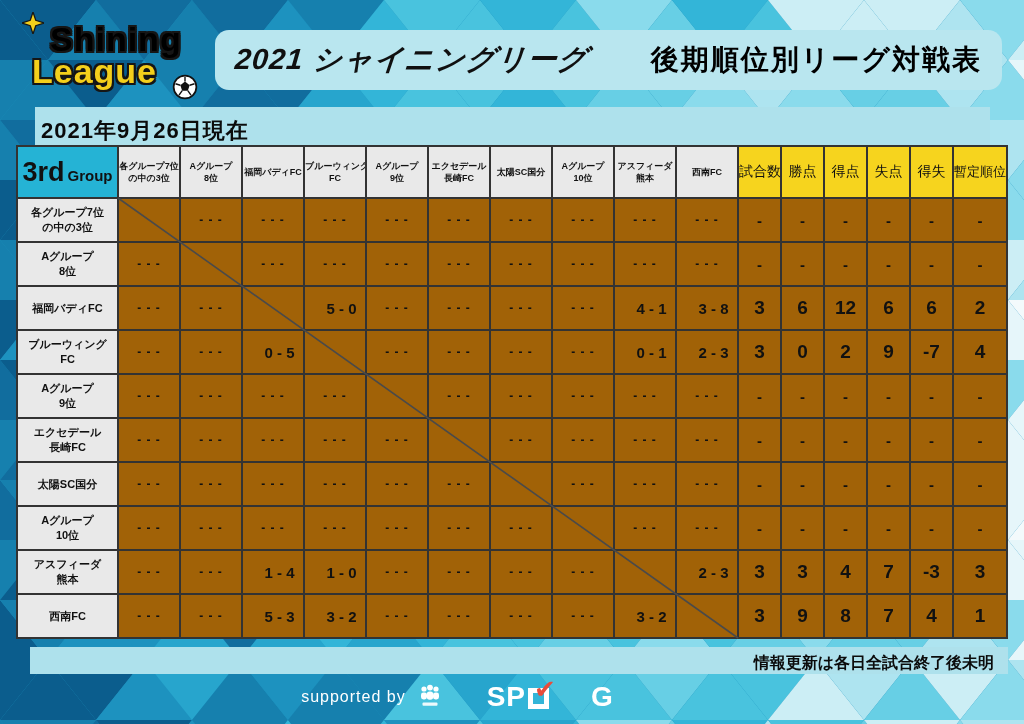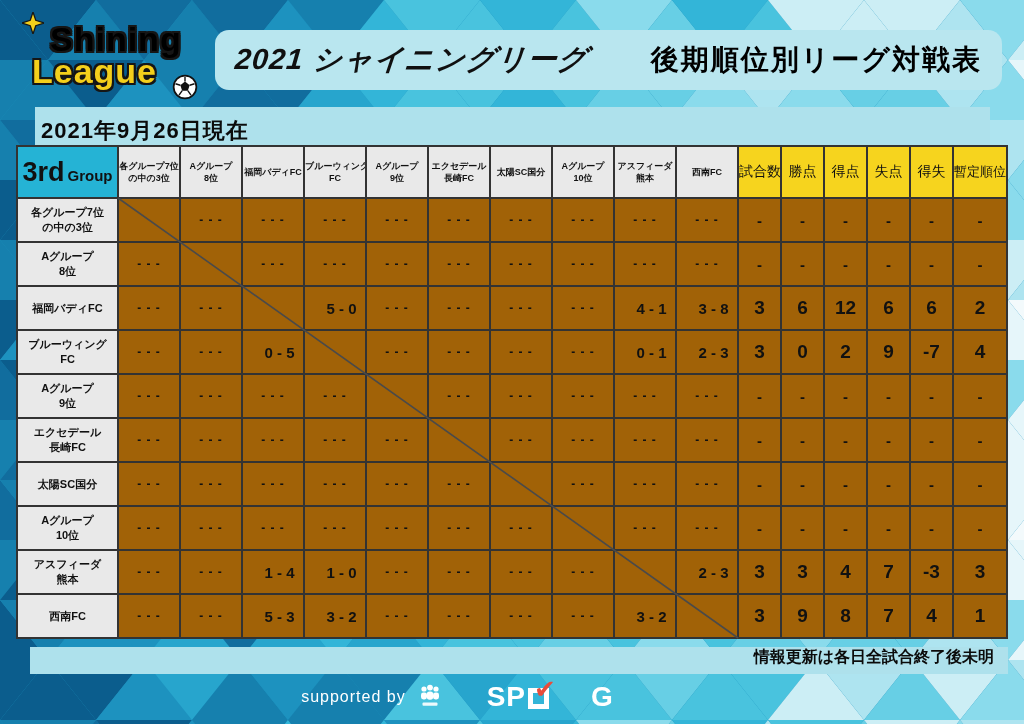--- a/index.html
+++ b/index.html
@@ -55,21 +55,21 @@
   .row-label{background:#e9e9e9;font-size:11px;font-weight:bold;line-height:1.35;}
   .cell-nomatch{font-size:12px;font-weight:bold;letter-spacing:1px;}
   .cell-score{font-size:15px;font-weight:bold;padding-left:13px;}
   .cell-stat{font-size:19px;font-weight:bold;}
   .cell-stat.dash{font-size:15px;}
   .diag-overlay{position:absolute;left:0;top:0;pointer-events:none;}
 
   
   .note-band{
     position:absolute;left:30px;top:647px;width:978px;height:27px;
-    background:var(--band,#aee1ec);display:flex;align-items:flex-start;justify-content:flex-end;
+    background:var(--band,#aee1ec);display:flex;align-items:flex-end;justify-content:flex-end;
     padding-right:14px;box-sizing:border-box;font-size:16px;font-weight:bold;color:#0b0b0b;
   }
 
   
   .footer{position:absolute;left:0;top:683px;width:915px;
     display:flex;align-items:center;justify-content:center;gap:12px;}
   .supported{color:#fff;font-size:16px;letter-spacing:1px;}
   .spog{display:flex;align-items:center;color:#fff;font-weight:900;font-size:28px;line-height:1;}
   .spog-left,.spog-right{letter-spacing:1px;margin-left:40px;}
   .spog-box{position:relative;width:11px;height:11px;border:5px solid #fff;margin:2px 2px 0 2px;display:inline-block;}

